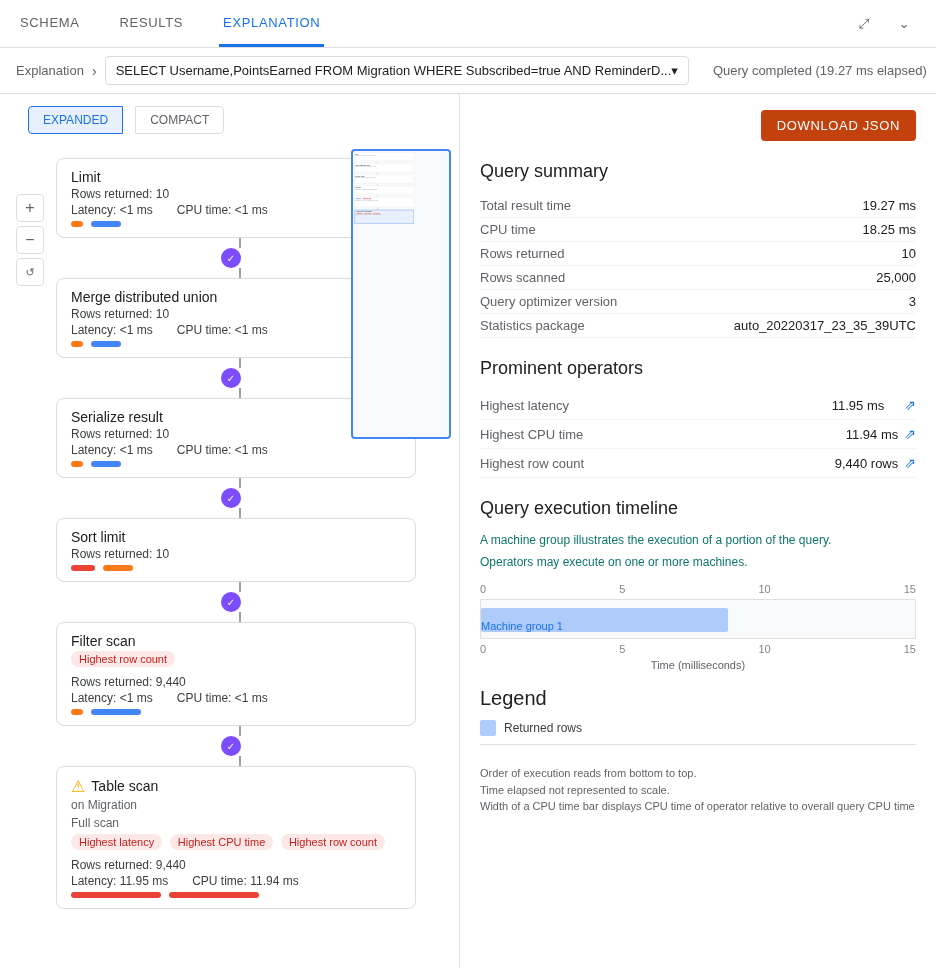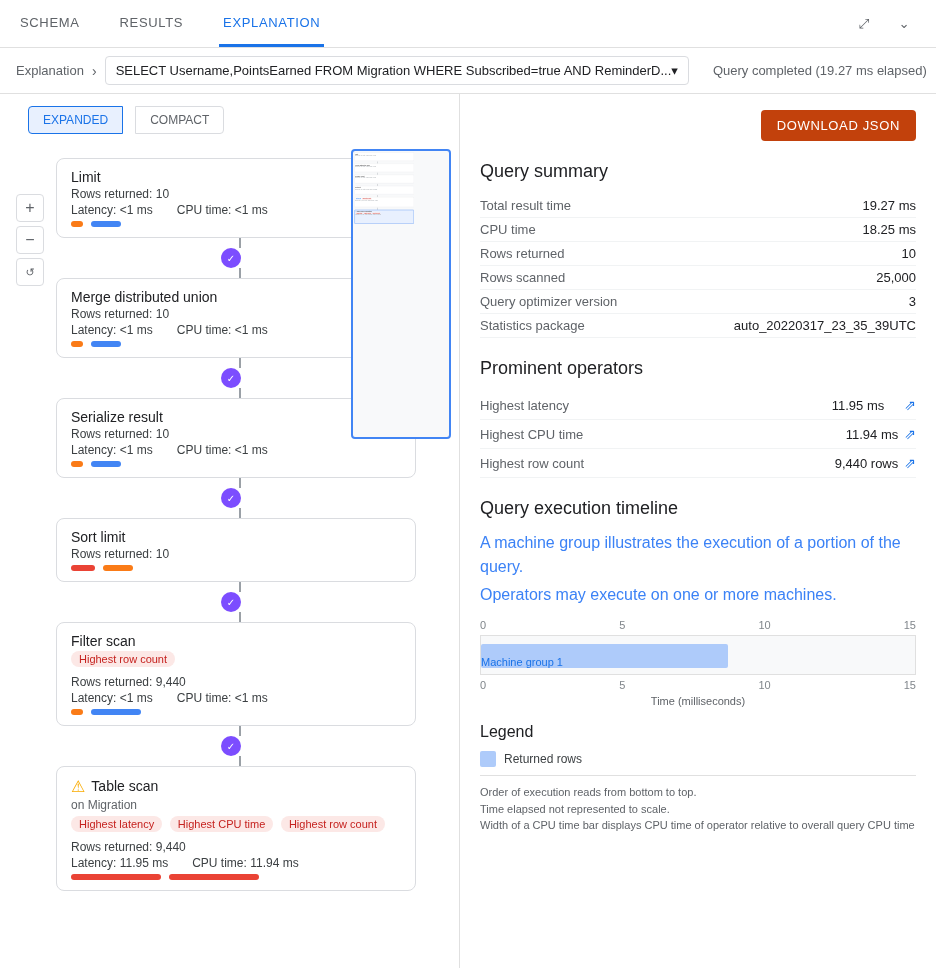--- a/index.html
+++ b/index.html
@@ -62,34 +62,34 @@
     
     .right-panel { flex: 1; overflow-y: auto; padding: 16px 20px; }
     .section-title { font-size: 18px; font-weight: 400; color: #202124; margin-bottom: 12px; margin-top: 8px; }
     .stat-row { display: flex; justify-content: space-between; padding: 4px 0; font-size: 13px; border-bottom: 1px solid #f1f3f4; }
     .stat-label { color: #5f6368; }
     .stat-value { color: #202124; font-weight: 500; }
     .prominent-row { display: flex; justify-content: space-between; align-items: center; padding: 6px 0; font-size: 13px; border-bottom: 1px solid #f1f3f4; }
     .link-icon { color: #1a73e8; font-size: 14px; cursor: pointer; }
 
     
-    .timeline-desc { font-size: 16px; color: #3b82f6; margin-bottom: 12px; line-height: 1.5; }
+    .timeline-desc { font-size: 12px; color: #0f766e; margin-bottom: 12px; line-height: 1.5; }
     .timeline-axis { display: flex; justify-content: space-between; font-size: 11px; color: #80868b; margin-bottom: 4px; }
     .timeline-bar-area { height: 40px; background: #f8f9fa; border: 1px solid #e0e0e0; position: relative; margin-bottom: 4px; }
     .timeline-bar { position: absolute; top: 8px; height: 24px; background: #aecbfa; border-radius: 2px; }
     .timeline-bar-label { position: absolute; top: 12px; left: 0; font-size: 11px; color: #1a73e8; font-weight: 500; }
     .timeline-x-label { text-align: center; font-size: 11px; color: #5f6368; margin-top: 2px; }
 
     
-    .legend-title { font-size: 16px; font-weight: 400; color: #202124; margin-bottom: 10px; margin-top: 16px; }
+    .legend-title { font-size: 20px; font-weight: 400; color: #202124; margin-bottom: 10px; margin-top: 16px; }
     .legend-item { display: flex; align-items: center; gap: 8px; margin-bottom: 8px; font-size: 12px; color: #3c4043; }
     .legend-box { width: 16px; height: 16px; border-radius: 2px; flex-shrink: 0; }
     .legend-box-blue { background: #aecbfa; }
     .legend-box-striped { background: repeating-linear-gradient(45deg, #aecbfa, #aecbfa 3px, #fff 3px, #fff 6px); }
-    .legend-note { font-size: 11px; color: #5f6368; line-height: 1.5; margin-top: 8px; border-top: 1px solid #e0e0e0; padding-top: 8px; }
+    .legend-note { font-size: 11px; color: #5f6368; line-height: 1.5; margin-top: 8px; border-top: 1px solid #e0e0e0; padding-top: 20px; }
 
     .download-btn { background: #c2410c; color: #fff; border: none; border-radius: 4px; padding: 8px 16px; font-size: 13px; font-weight: 500; cursor: pointer; letter-spacing: 0.05em; text-transform: uppercase; margin-bottom: 12px; }
 
     
     .v-connector { display: flex; flex-direction: column; align-items: flex-start; margin-left: 174px; }
     .v-line { width: 2px; background: #9aa0a6; height: 12px; }
     .v-circle { width: 20px; height: 20px; border-radius: 50%; background: #7c4dff; display: flex; align-items: center; justify-content: center; color: #fff; font-size: 10px; margin-left: -9px; }
   </style>
 </head>
 <body>
@@ -225,20 +225,21 @@
         <div class="v-circle">✓</div>
         <div class="v-line" style="height:10px; margin-left:9px;"></div>
       </div>
 
       <div class="flow-node" style="border: 1px solid #dadce0;">
         <div class="node-title-row" style="margin-bottom:2px;">
           <span class="node-warning-icon">⚠</span>
           <span class="node-title">Table scan</span>
         </div>
         <div class="node-subtitle">on Migration</div>
+        <div class="node-subtitle">Full scan</div>
         <div style="margin-bottom:4px;">
           <span class="badge badge-red">Highest latency</span>
           <span class="badge badge-red">Highest CPU time</span>
           <span class="badge badge-red">Highest row count</span>
         </div>
         <div class="node-stats">Rows returned: 9,440</div>
         <div class="node-stats-row">
           <span>Latency: 11.95 ms</span>
           <span>CPU time: 11.94 ms</span>
         </div>

